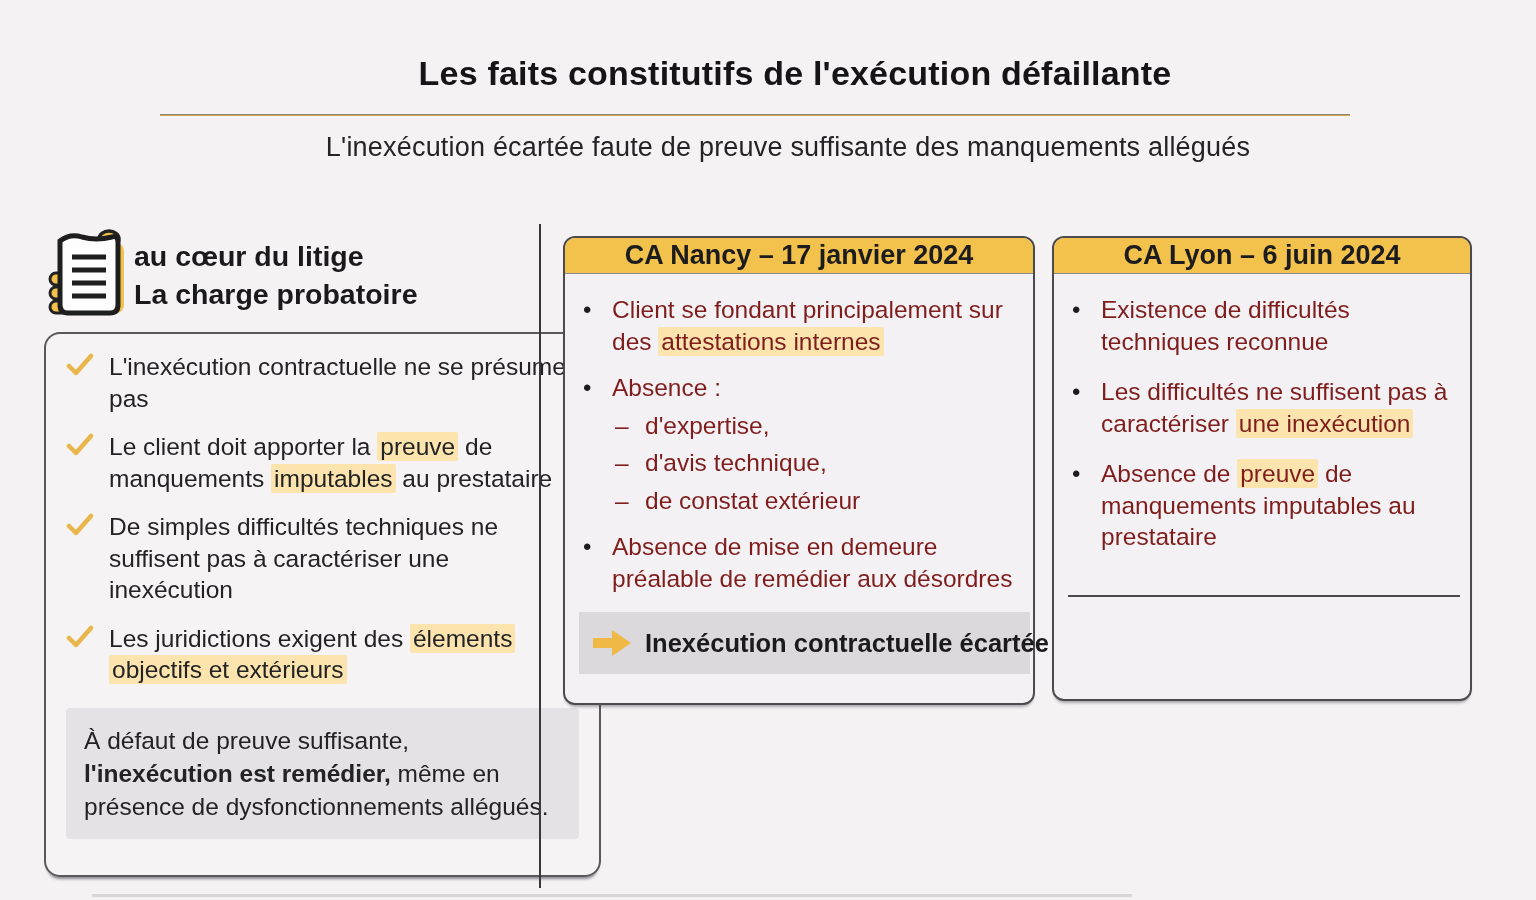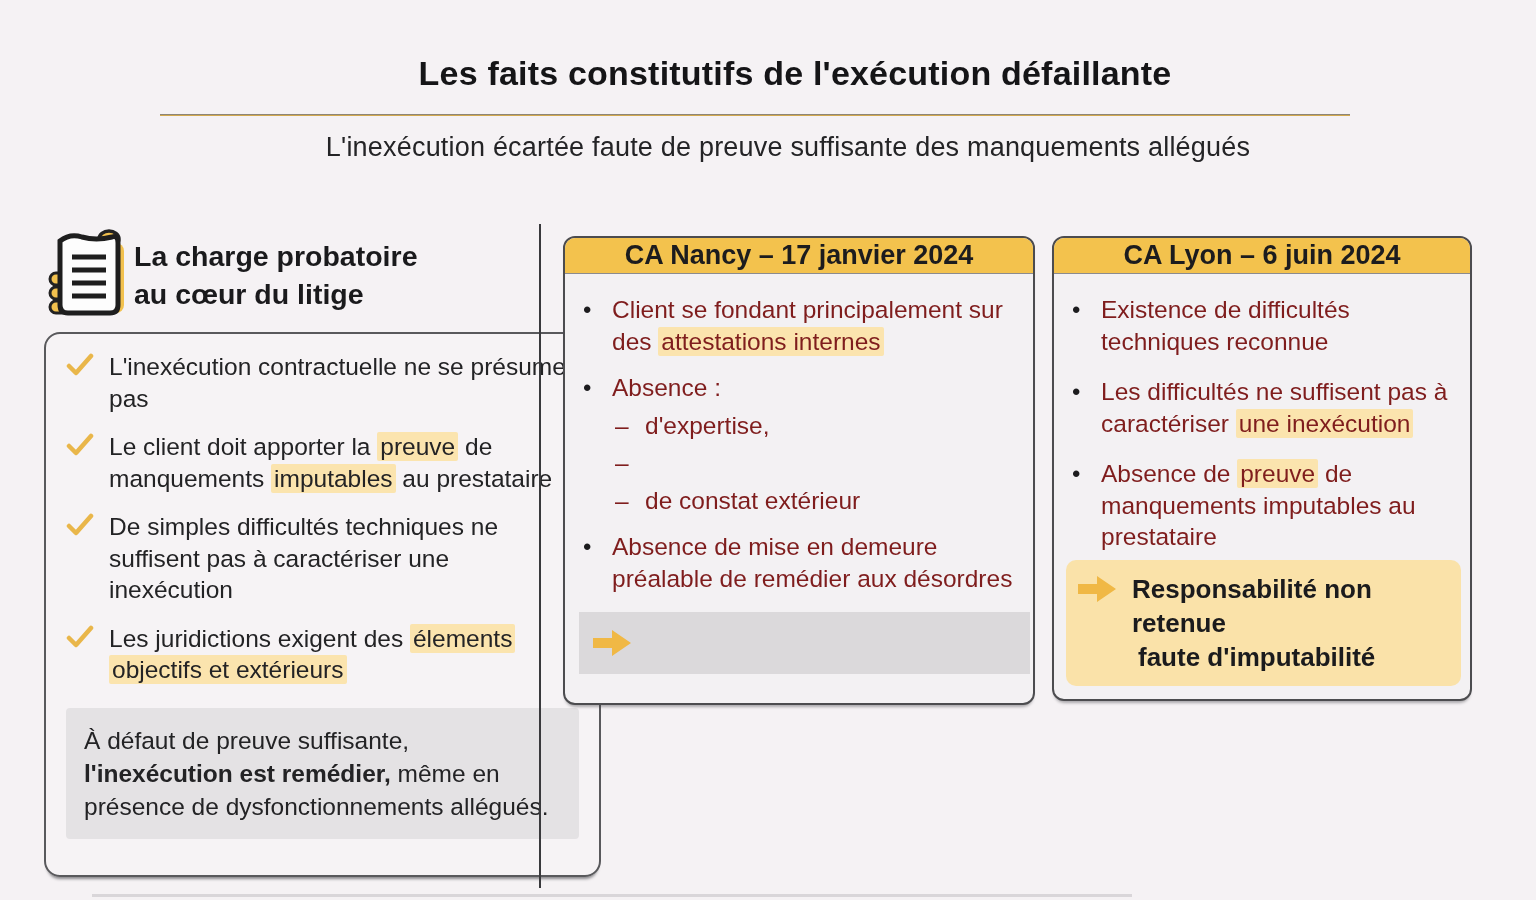--- a/index.html
+++ b/index.html
@@ -112,22 +112,22 @@
     <rect x="4" y="60" width="18" height="12" rx="6" fill="#f2c14e" stroke="#222" stroke-width="3"></rect>
     <rect x="4" y="74" width="18" height="12" rx="6" fill="#f2c14e" stroke="#222" stroke-width="3"></rect>
     <path d="M14 14 q10 -8 22 -4 q14 4 30 0 q6 -2 6 6 v62 q0 8 -8 8 h-42 q-8 0 -8 -8 z" fill="#fdfdfd" stroke="#1e1e1e" stroke-width="5"></path>
     <line x1="26" y1="30" x2="60" y2="30" stroke="#1e1e1e" stroke-width="5"></line>
     <line x1="26" y1="43" x2="60" y2="43" stroke="#1e1e1e" stroke-width="5"></line>
     <line x1="26" y1="56" x2="60" y2="56" stroke="#1e1e1e" stroke-width="5"></line>
     <line x1="26" y1="69" x2="60" y2="69" stroke="#1e1e1e" stroke-width="5"></line>
   </svg>
 </div>
 <div class="left-heading">
+  <div>au cœur du litige</div>
   <div>La charge probatoire</div>
-  <div>au cœur du litige</div>
 </div>
 
 <div class="checklist-box">
 
   <div class="check-item">
     <span class="check-glyph">
       <svg width="28" height="24" viewBox="0 0 28 24">
           <polyline points="3,13 10,20 25,3" fill="none" stroke="#e9b64a" stroke-width="4.5" stroke-linecap="round" stroke-linejoin="round"></polyline>
         </svg>
     </span>
@@ -180,40 +180,42 @@
     <div class="bullet-item">
       <span class="bullet-glyph">•</span>
       <span class="txt">
         <span>Absence :</span>
         <span class="sub-item">
             <span class="dash-glyph">–</span>
             <span>d'expertise,</span>
           </span>
         <span class="sub-item">
             <span class="dash-glyph">–</span>
+            <span>d'avis technique,</span>
           </span>
         <span class="sub-item">
             <span class="dash-glyph">–</span>
             <span>de constat extérieur</span>
           </span>
       </span>
     </div>
 
     <div class="bullet-item">
       <span class="bullet-glyph">•</span>
       <span class="txt"><span>Absence de mise en demeure préalable de remédier aux désordres</span></span>
     </div>
   </div>
 
   <div class="conclusion-bar">
     <span class="arrow-glyph">
       <svg width="42" height="28" viewBox="0 0 42 28">
           <path d="M2 9 h19 v-8 l19 13 -19 13 v-8 h-19 z" fill="#f0b845"></path>
         </svg>
     </span>
+    <span class="txt">Inexécution contractuelle écartée</span>
   </div>
 </div>
 
 <div class="card card-lyon">
   <div class="card-header">CA Lyon – 6 juin 2024</div>
   <div class="card-body">
 
     <div class="bullet-item" style="margin-bottom:19px;">
       <span class="bullet-glyph">•</span>
       <span class="txt"><span>Existence de difficultés techniques reconnue</span></span>
@@ -225,26 +227,15 @@
     </div>
 
     <div class="bullet-item">
       <span class="bullet-glyph">•</span>
       <span class="txt"><span>Absence de </span><span class="hl">preuve</span><span> de manquements imputables au prestataire</span></span>
     </div>
   </div>
 
   <div class="lyon-divider"></div>
 
-  <div class="conclusion-box">
-    <span class="arrow-glyph">
-      <svg width="42" height="28" viewBox="0 0 42 28">
-          <path d="M2 9 h19 v-8 l19 13 -19 13 v-8 h-19 z" fill="#f0b845"></path>
-        </svg>
-    </span>
-    <span class="lines">
-      <div>Responsabilité non retenue</div>
-      <div class="l2">faute d'imputabilité</div>
-    </span>
-  </div>
 </div>
 
 <div class="scan-edge"></div>
 
 </body></html>

